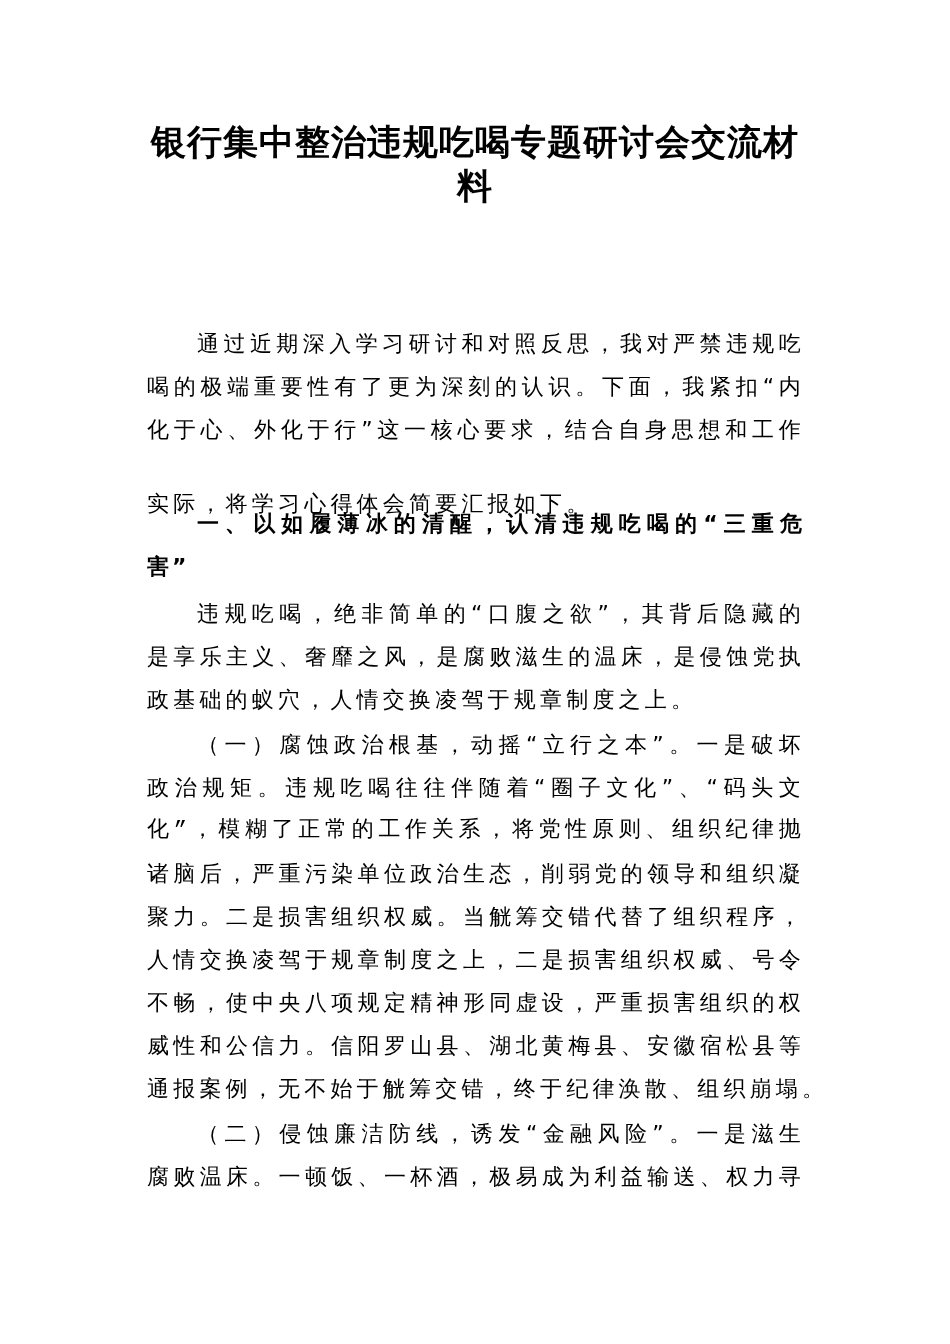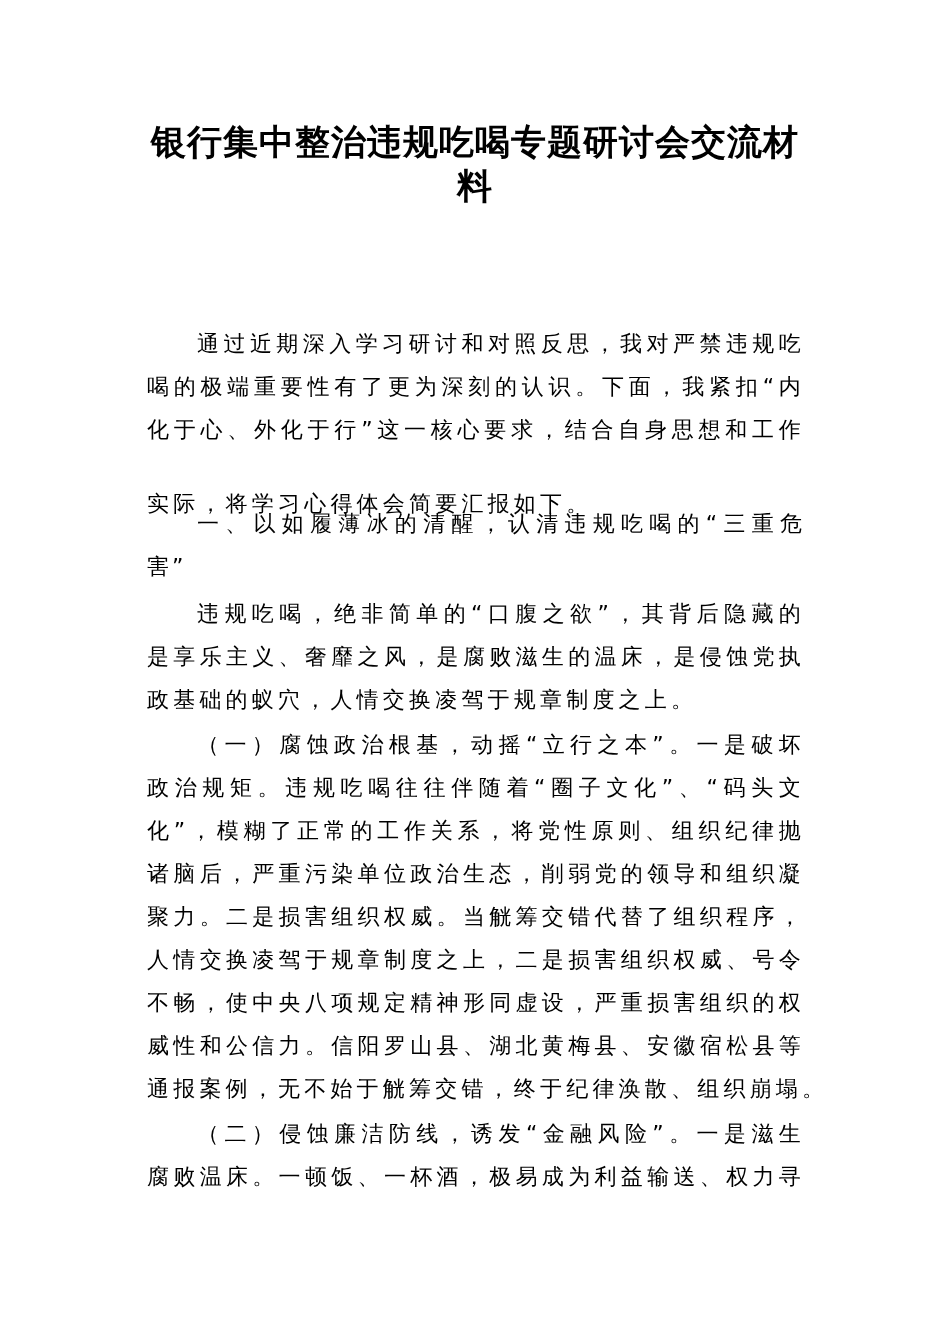--- a/index.html
+++ b/index.html
@@ -5,21 +5,21 @@
     html, body { margin: 0; padding: 0; background: #ffffff; }
     body { width: 950px; height: 1344px; position: relative; overflow: hidden;
            font-family: "DejaVu Sans", "Liberation Sans", sans-serif; color: #000; }
     .page { position: absolute; left: 0; top: 0; width: 950px; height: 1344px; background: #fff; }
     .title-line { position: absolute; left: 0; width: 950px; text-align: center;
                   font-size: 35px; font-weight: bold; letter-spacing: 1px; line-height: 40px; white-space: nowrap; }
     .line { position: absolute; left: 147px; width: 658px; font-size: 22px; line-height: 28px;
             white-space: nowrap; letter-spacing: 4.2px; text-align: justify; text-align-last: justify; }
     .line.short { text-align-last: left; }
     .line.indent { left: 197px; width: 608px; }
-    .line.heading { font-weight: normal; letter-spacing: 3px; }
+    .line.heading { font-weight: bold; letter-spacing: 3px; }
   </style>
 </head>
 <body>
 
 <div class="page">
 
   <div class="title-line" style="top:122px;">银行集中整治违规吃喝专题研讨会交流材</div>
   <div class="title-line" style="top:166px;">料</div>
 
 
@@ -30,21 +30,21 @@
 
   <div class="line indent heading" style="top:510px;">一、以如履薄冰的清醒，认清违规吃喝的“三重危</div>
   <div class="line heading short" style="top:553px;">害”</div>
 
   <div class="line indent" style="top:600px;">违规吃喝，绝非简单的“口腹之欲”，其背后隐藏的</div>
   <div class="line" style="top:643px;">是享乐主义、奢靡之风，是腐败滋生的温床，是侵蚀党执</div>
   <div class="line short" style="top:686px;">政基础的蚁穴，人情交换凌驾于规章制度之上。</div>
 
   <div class="line indent" style="top:731px;">（一）腐蚀政治根基，动摇“立行之本”。一是破坏</div>
   <div class="line" style="top:774px;">政治规矩。违规吃喝往往伴随着“圈子文化”、“码头文</div>
-  <div class="line" style="top:817px;">化”，模糊了正常的工作关系，将党性原则、组织纪律抛</div>
+  <div class="line" style="top:817px;font-family:Liberation Mono, monospace;">化”，模糊了正常的工作关系，将党性原则、组织纪律抛</div>
   <div class="line" style="top:860px;">诸脑后，严重污染单位政治生态，削弱党的领导和组织凝</div>
   <div class="line" style="top:903px;">聚力。二是损害组织权威。当觥筹交错代替了组织程序，</div>
   <div class="line" style="top:946px;">人情交换凌驾于规章制度之上，二是损害组织权威、号令</div>
   <div class="line" style="top:989px;">不畅，使中央八项规定精神形同虚设，严重损害组织的权</div>
   <div class="line" style="top:1032px;">威性和公信力。信阳罗山县、湖北黄梅县、安徽宿松县等</div>
   <div class="line" style="top:1075px;">通报案例，无不始于觥筹交错，终于纪律涣散、组织崩塌。</div>
 
   <div class="line indent" style="top:1120px;">（二）侵蚀廉洁防线，诱发“金融风险”。一是滋生</div>
   <div class="line" style="top:1163px;">腐败温床。一顿饭、一杯酒，极易成为利益输送、权力寻</div>
 

